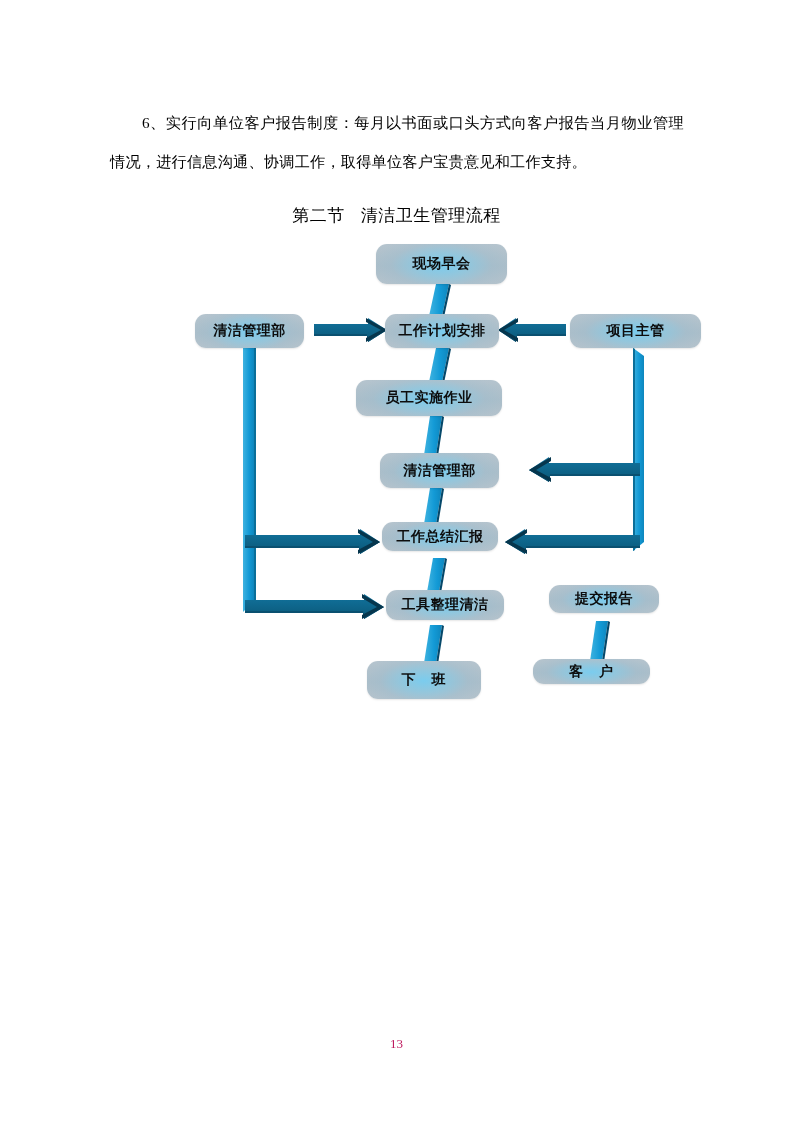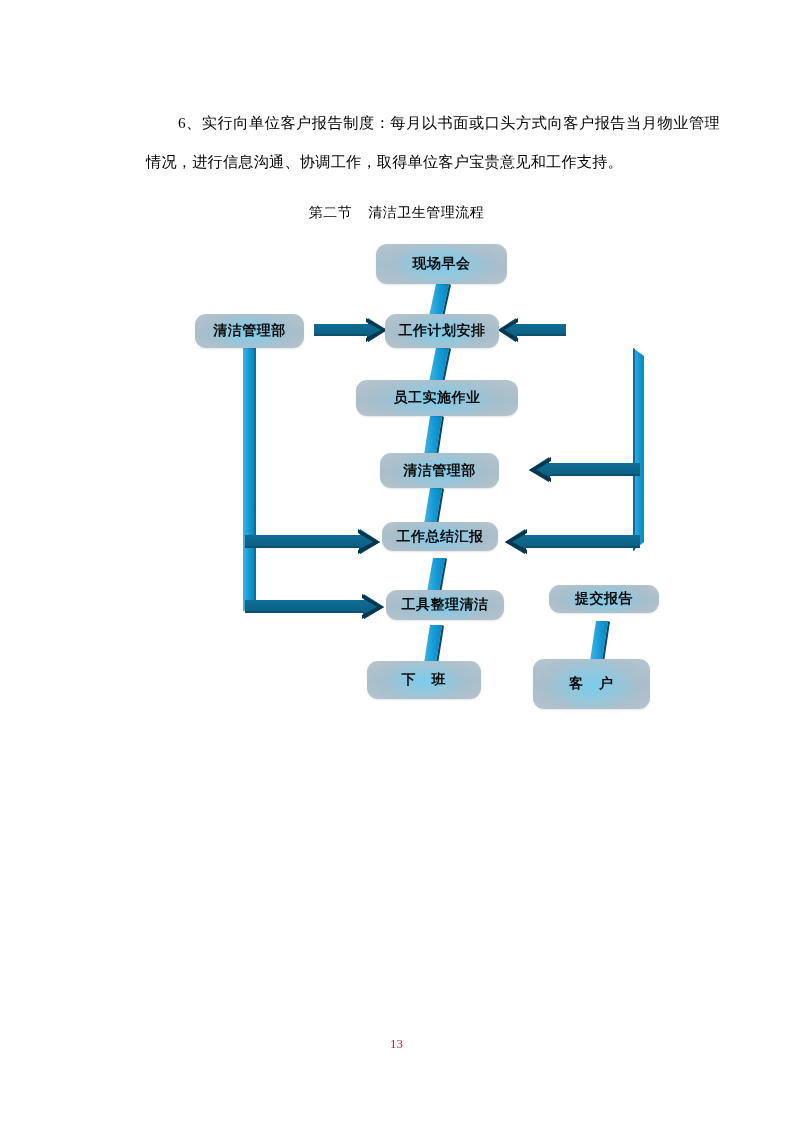--- a/index.html
+++ b/index.html
@@ -24,32 +24,31 @@
     left: 110px;
     top: 103px;
     width: 574px;
     font-family: "Liberation Serif", "DejaVu Serif", serif;
     font-size: 15.2px;
     color: #000000;
     line-height: 39px;
     text-align: justify;
     text-indent: 32px;
     letter-spacing: 0.2px;
-    margin-left: 36px;
   }
 
   
   .section-heading {
     position: absolute;
     left: 0;
     top: 204px;
     width: 793px;
     text-align: center;
     font-family: Liberation Serif, serif;
-    font-size: 14px;
+    font-size: 17px;
     color: #000000;
     letter-spacing: 0.5px;
   }
   .section-heading .gap { display: inline-block; width: 16px; }
 
   
   .page-number {
     position: absolute;
     left: 0;
     top: 1036px;
@@ -214,22 +213,25 @@
     </div>
 
     <div class="node" style="left:195px; top:314px; width:109px; height:34px;">
       <span>清洁管理部</span>
     </div>
 
     <div class="node" style="left:385px; top:314px; width:114px; height:34px;">
       <span>工作计划安排</span>
     </div>
 
-
-    <div class="node" style="left:356px; top:380px; width:162px; height:36px;">
+    <div class="node" style="left:570px; top:314px; width:131px; height:34px;">
+      <span>项目主管</span>
+    </div>
+
+    <div class="node" style="left:356px; top:380px; width:146px; height:36px;">
       <span>员工实施作业</span>
     </div>
 
     <div class="node" style="left:380px; top:453px; width:119px; height:35px;">
       <span>清洁管理部</span>
     </div>
 
     <div class="node" style="left:382px; top:522px; width:116px; height:29px;">
       <span>工作总结汇报</span>
     </div>
@@ -239,20 +241,20 @@
     </div>
 
     <div class="node wide-space" style="left:367px; top:661px; width:114px; height:38px;">
       <span>下　班</span>
     </div>
 
     <div class="node" style="left:549px; top:585px; width:110px; height:28px;">
       <span>提交报告</span>
     </div>
 
-    <div class="node wide-space" style="left:533px; top:659px; width:117px; height:50px;">
+    <div class="node wide-space" style="left:533px; top:659px; width:117px; height:25px;">
       <span>客　户</span>
     </div>
   </div>
 
   <div class="page-number">13</div>
 
 </div>
 
 </body></html>

